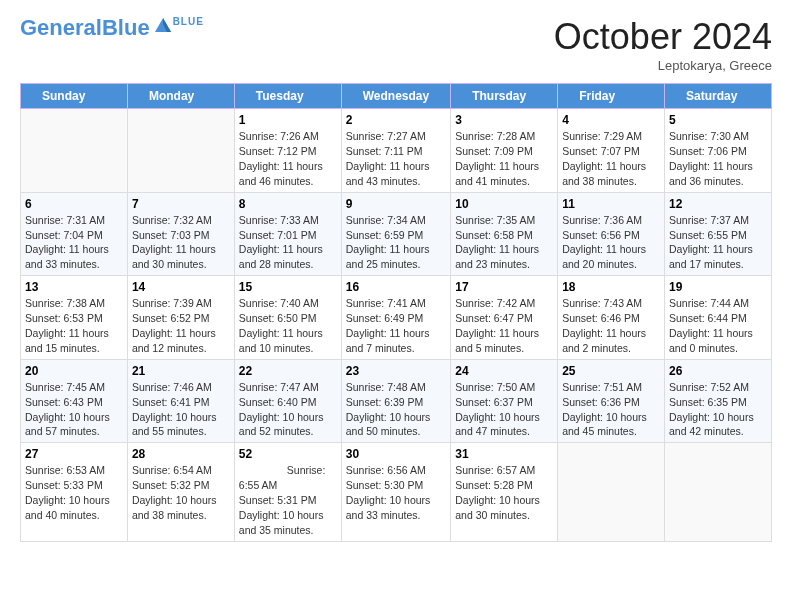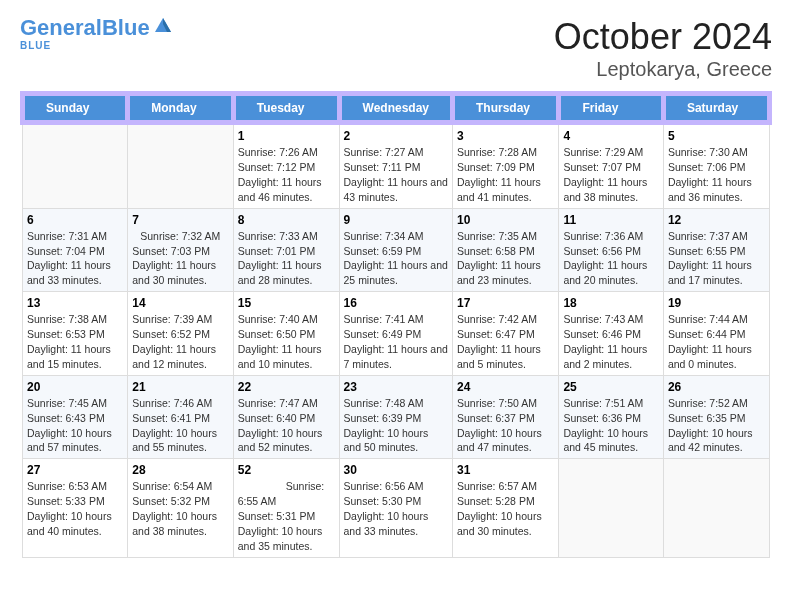--- a/index.html
+++ b/index.html
@@ -17,21 +17,21 @@
       background: #fff;
     }
     .header {
       display: flex;
       justify-content: space-between;
       align-items: flex-start;
       margin-bottom: 10px;
     }
     .logo {
       display: flex;
-      flex-direction: column;
+      flex-direction: row;
       align-items: flex-start;
     }
     .logo-text {
       font-size: 22px;
       font-weight: bold;
       color: #333;
       line-height: 1.1;
     }
     .logo-text span {
       color: #4a90d9;
@@ -44,36 +44,36 @@
     }
     .title-section {
       text-align: right;
     }
     .month-title {
       font-size: 36px;
       font-weight: normal;
       color: #222;
     }
     .location-title {
-      font-size: 20px;
+      font-size: 13px;
       color: #555;
     }
     .calendar {
       width: 100%;
       border-collapse: collapse;
       font-size: 11px;
     }
     .calendar thead tr th {
       background: #4a90d9;
       color: #fff;
       padding: 5px 21px;
       font-size: 12px;
       font-weight: bold;
       text-align: left;
-      border: 5px solid #c4b5fd;
+      border: 1px solid #c4b5fd;
     }
     .calendar tbody tr td {
       vertical-align: top;
       padding: 3px 4px;
       border: 1px solid #ddd;
       width: 107px;
       min-height: 70px;
       background: #fff;
       line-height: 1.35;
     }
@@ -148,21 +148,21 @@
 Sunset: 7:07 PM
 Daylight: 11 hours and 38 minutes.</span></td>
           <td><span class="day-number">5</span><span class="day-info" style="white-space: pre-line;">Sunrise: 7:30 AM
 Sunset: 7:06 PM
 Daylight: 11 hours and 36 minutes.</span></td>
         </tr>
         <tr>
           <td><span class="day-number">6</span><span class="day-info" style="white-space: pre-line;">Sunrise: 7:31 AM
 Sunset: 7:04 PM
 Daylight: 11 hours and 33 minutes.</span></td>
-          <td><span class="day-number">7</span><span class="day-info" style="white-space: pre-line; margin-left: 8px;">Sunrise: 7:32 AM
+          <td><span class="day-number">7</span><span class="day-info" style="white-space: pre-line;">Sunrise: 7:32 AM
 Sunset: 7:03 PM
 Daylight: 11 hours and 30 minutes.</span></td>
           <td><span class="day-number">8</span><span class="day-info" style="white-space: pre-line;">Sunrise: 7:33 AM
 Sunset: 7:01 PM
 Daylight: 11 hours and 28 minutes.</span></td>
           <td><span class="day-number">9</span><span class="day-info" style="white-space: pre-line;">Sunrise: 7:34 AM
 Sunset: 6:59 PM
 Daylight: 11 hours and 25 minutes.</span></td>
           <td><span class="day-number">10</span><span class="day-info" style="white-space: pre-line;">Sunrise: 7:35 AM
 Sunset: 6:58 PM

